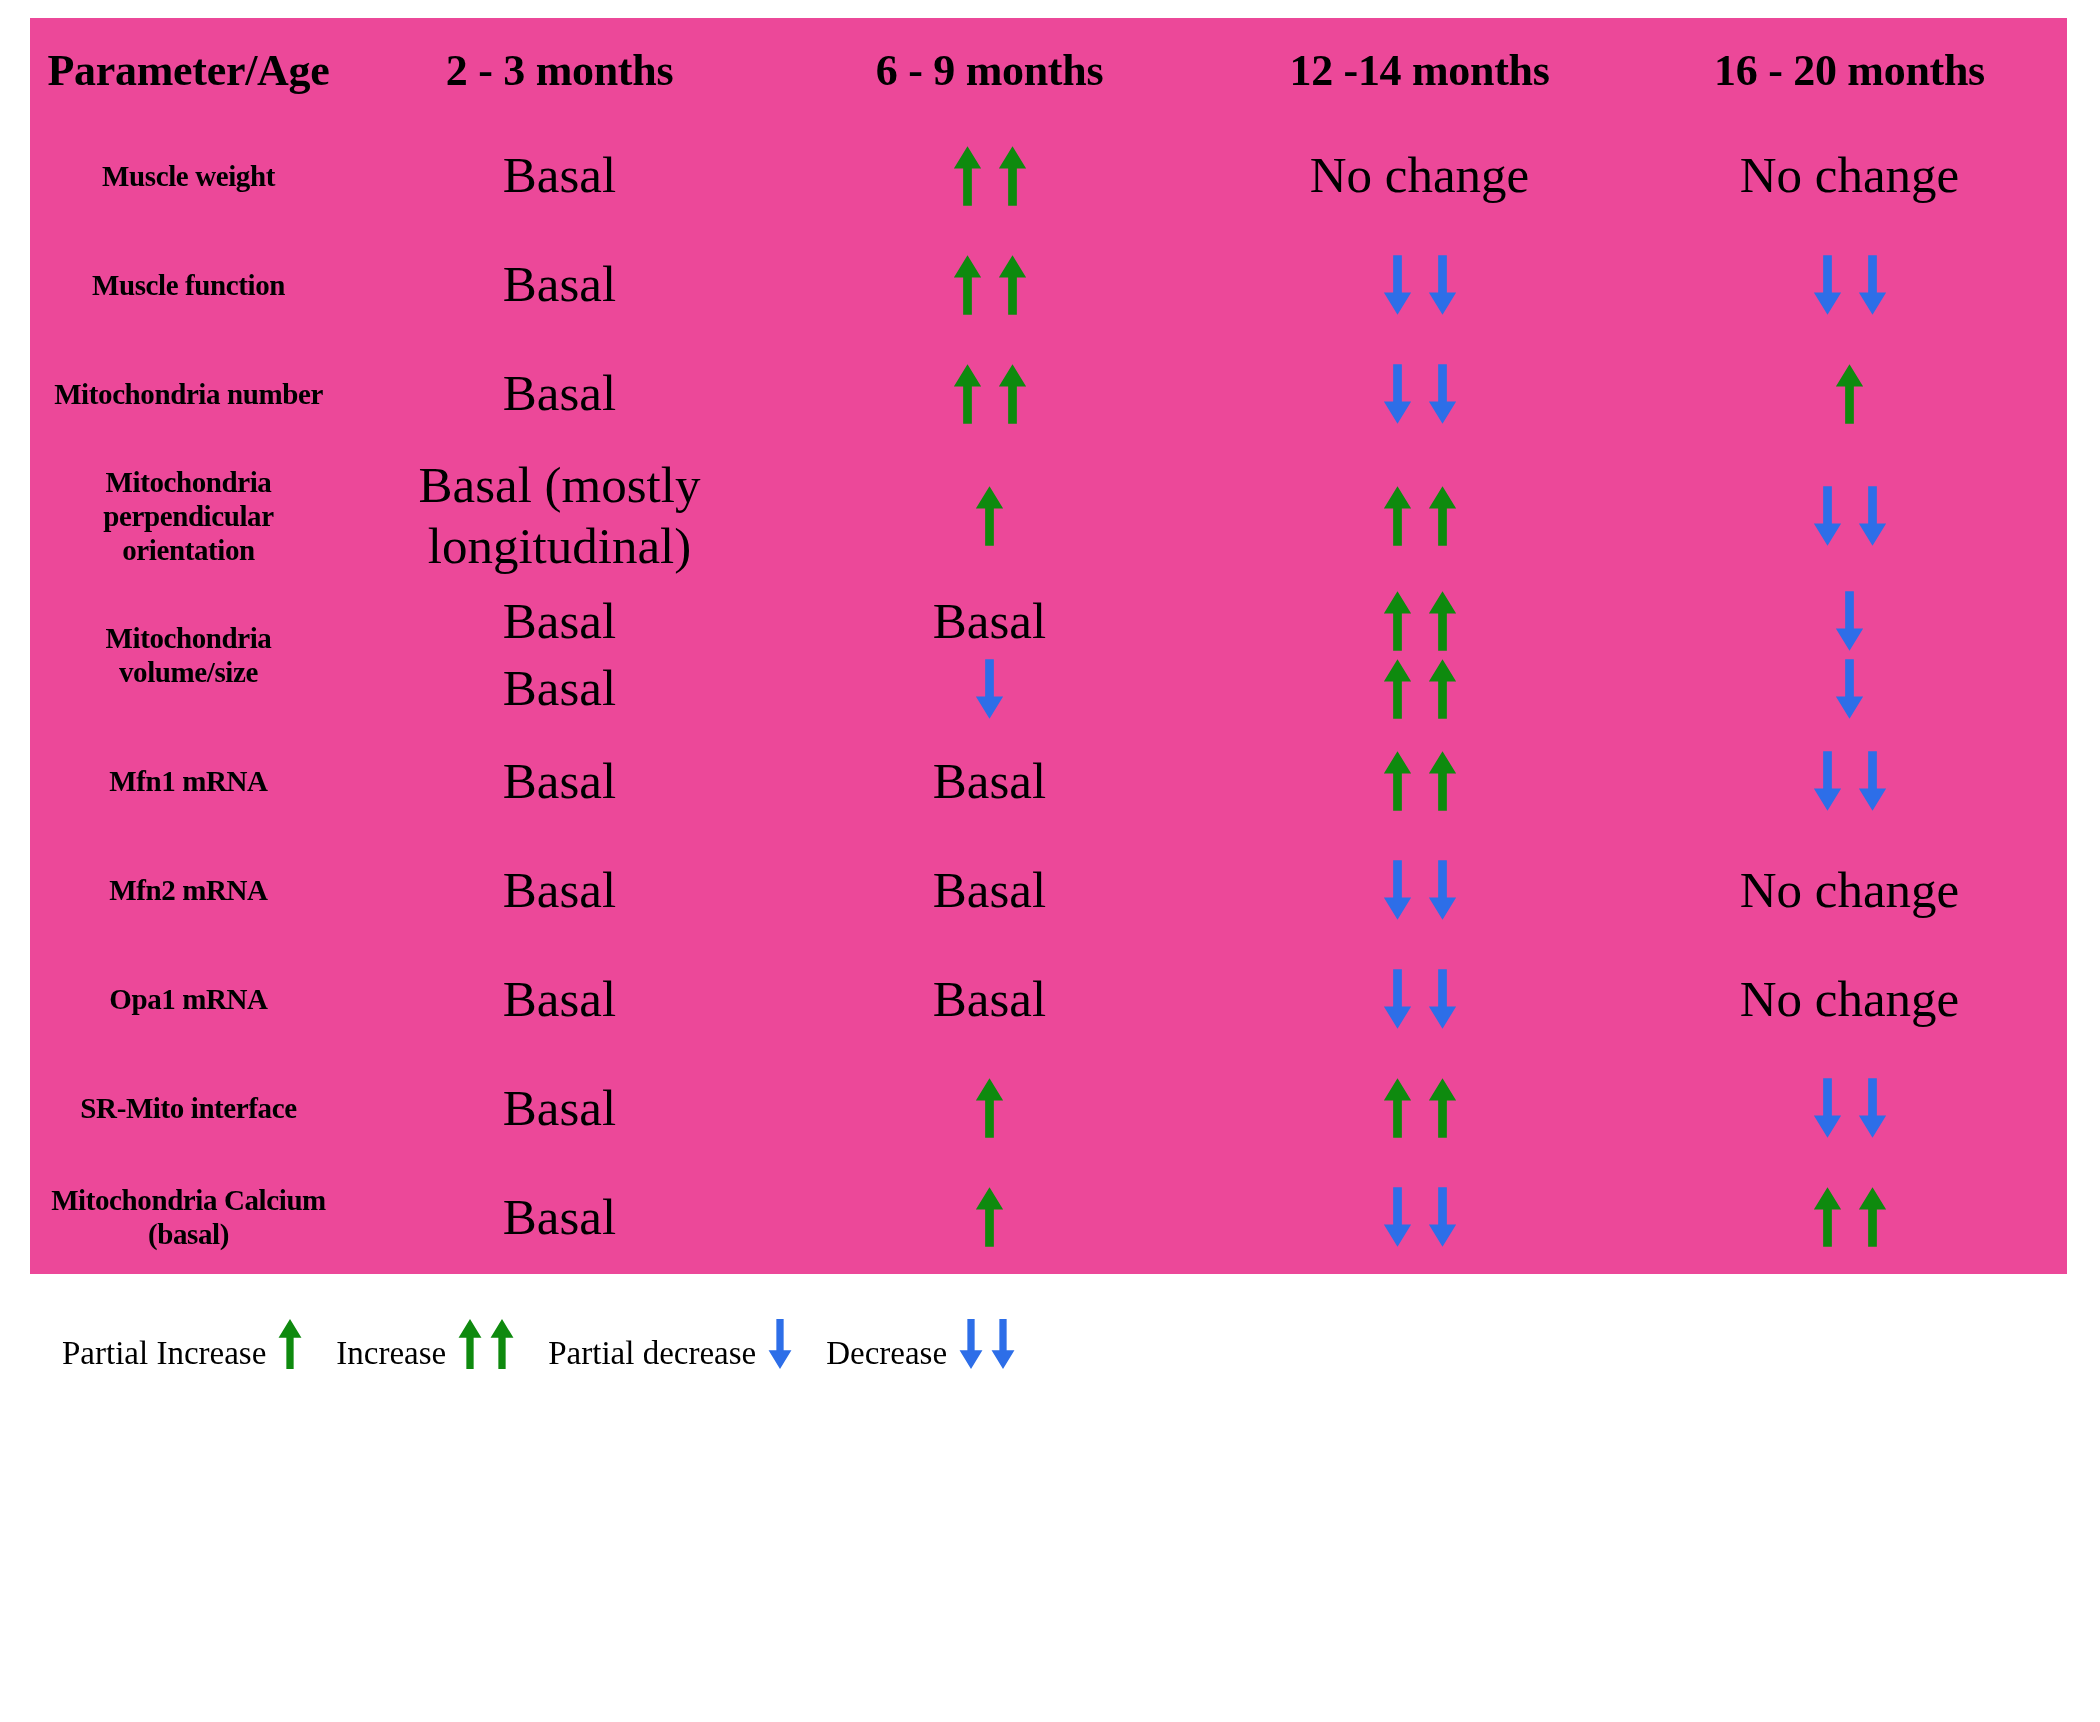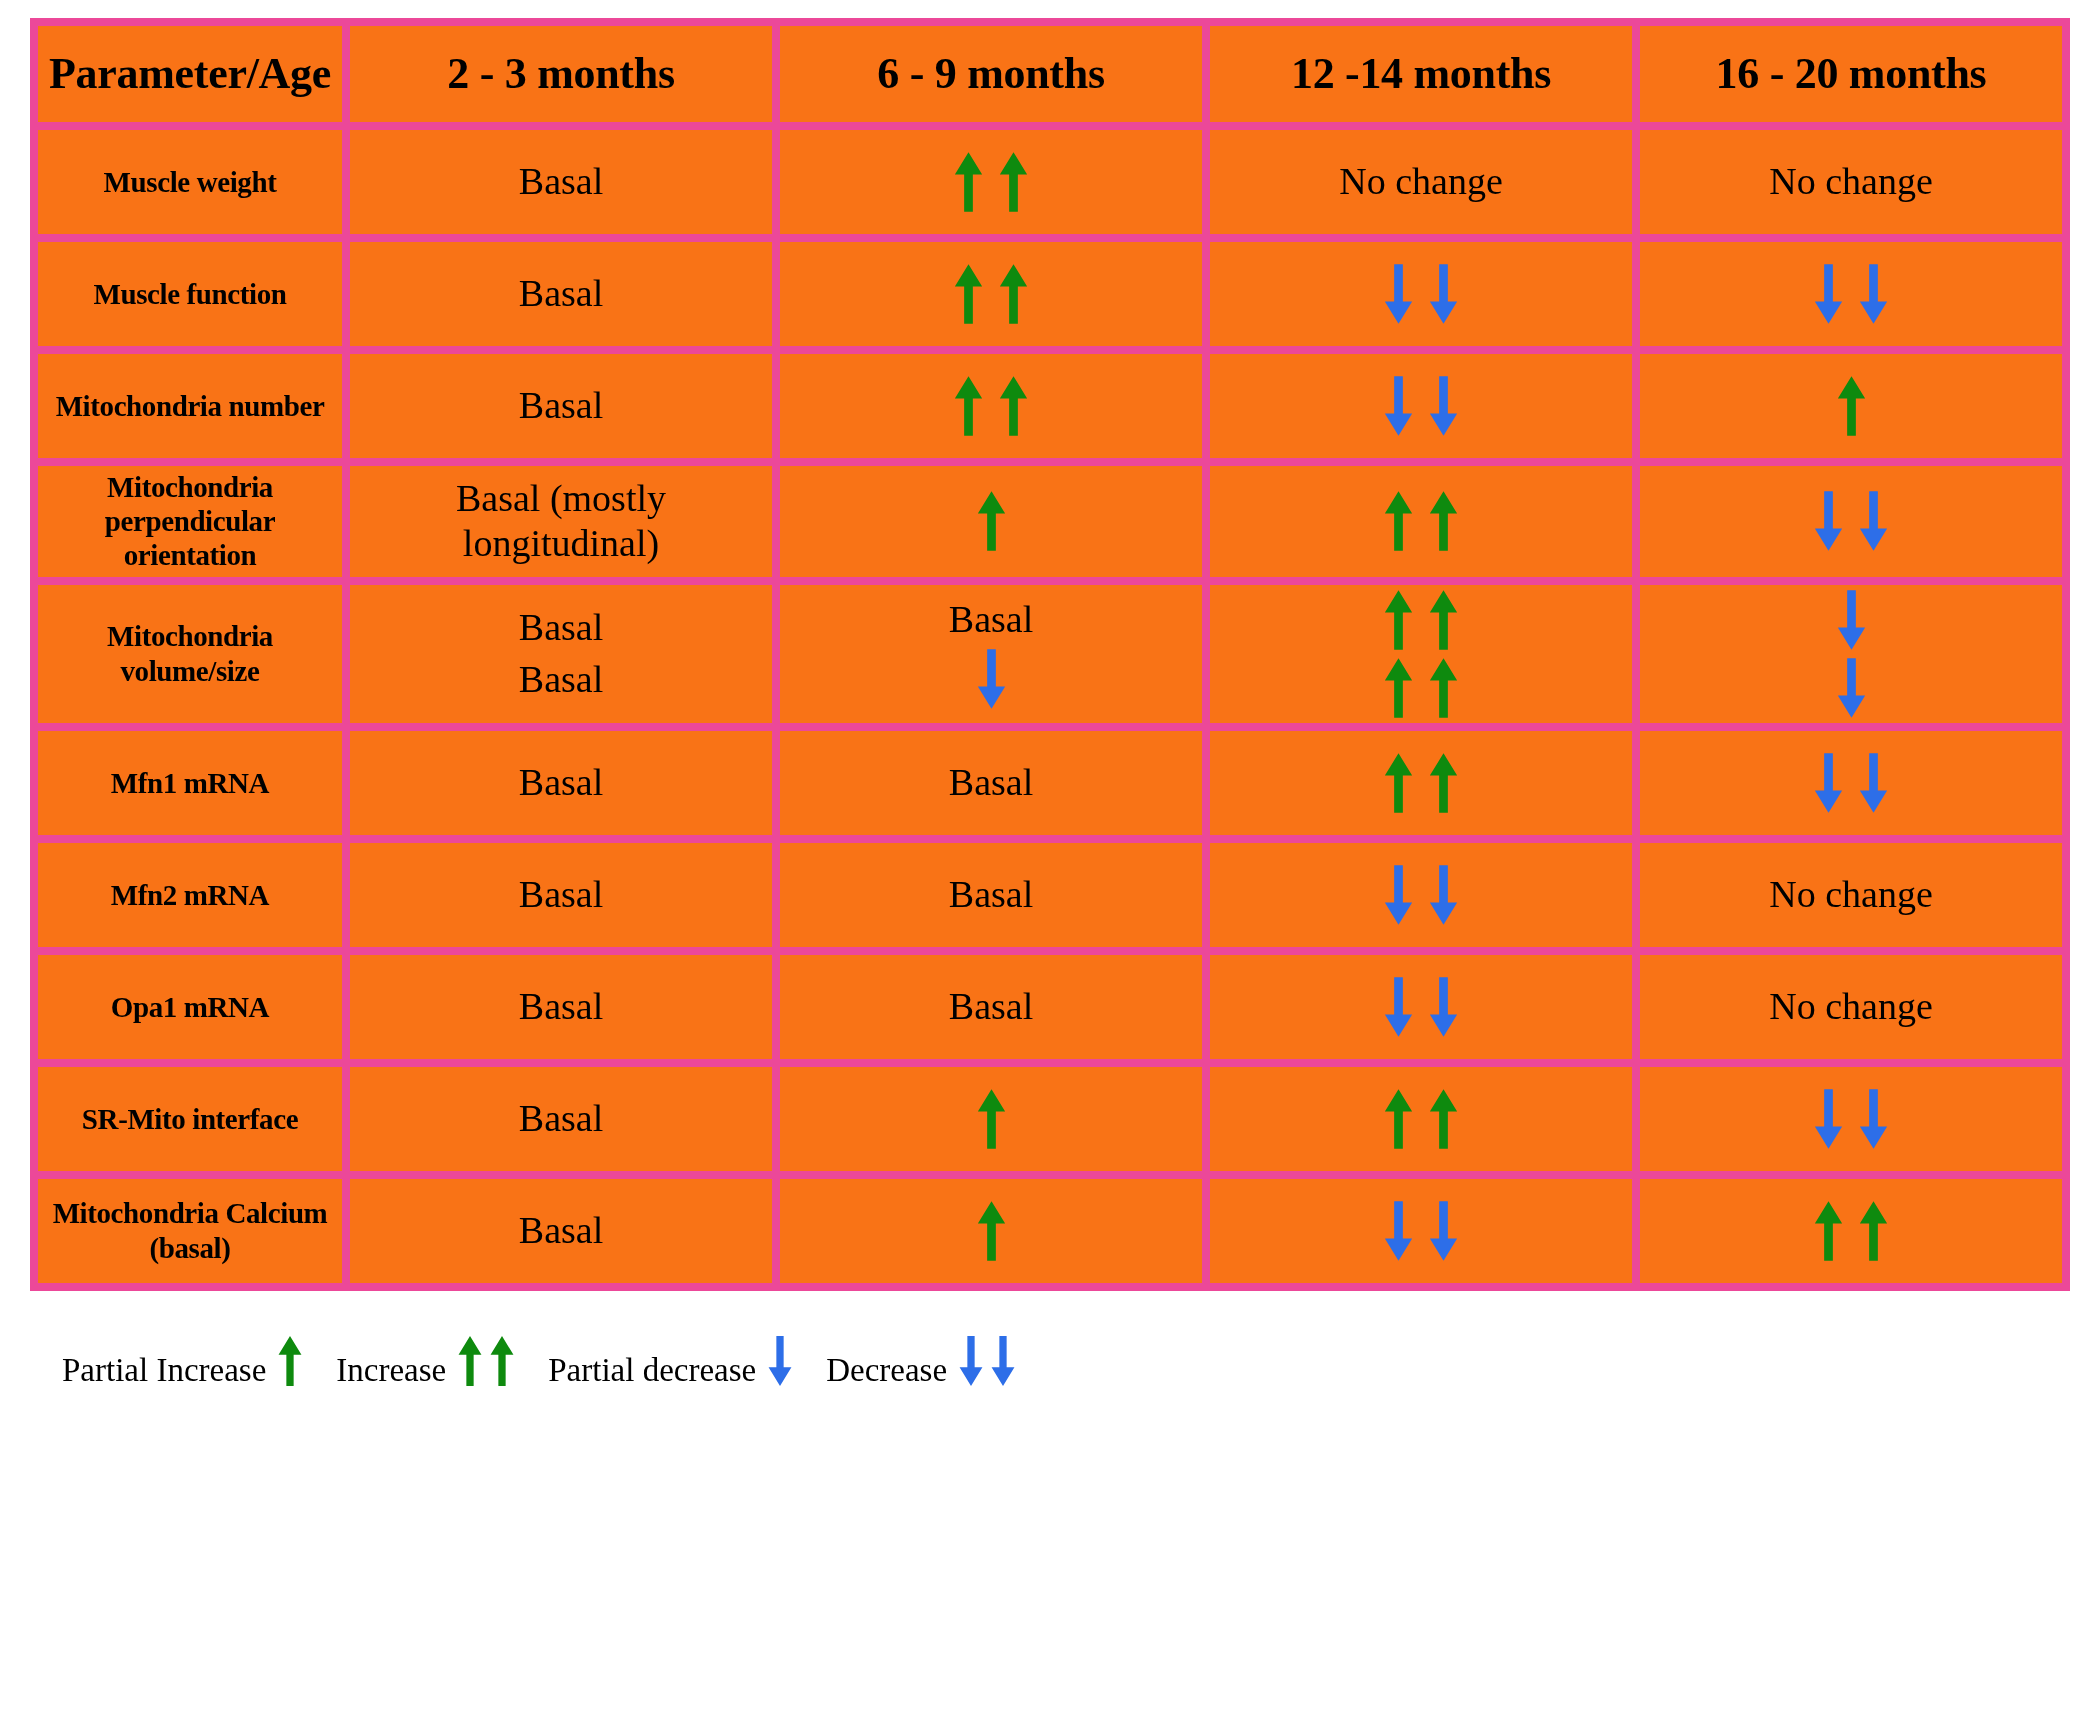--- a/index.html
+++ b/index.html
@@ -29,25 +29,25 @@
     table-layout: fixed;
     width: 2035px;
     margin: 0;
     border: 3px solid #000;
   }
 
   table.matrix col.c-param { width: 312px; }
   table.matrix col.c-data  { width: 430px; }
 
   table.matrix td {
-    border: 8px solid #ec4899;
+    border: 5px solid #ec4899;
     vertical-align: middle;
     text-align: center;
     padding: 4px 6px;
-    background: #f97316;
+    background: #ec4899;
   }
 
   
   tr.head-row td {
     height: 88px;
     font-weight: bold;
     font-size: 44px;
     line-height: 1.05;
     letter-spacing: -0.3px;
     white-space: nowrap;
@@ -57,21 +57,21 @@
   td.param {
     font-weight: bold;
     font-size: 29px;
     line-height: 1.18;
     letter-spacing: -0.4px;
   }
 
   
   td.data {
     font-weight: normal;
-    font-size: 38px;
+    font-size: 51px;
     line-height: 1.2;
   }
   td.h-med    { height: 96px; }
   td.h-big    { height: 126px; }
 
   .cell-stack {
     display: flex;
     flex-direction: column;
     align-items: center;
     justify-content: center;

